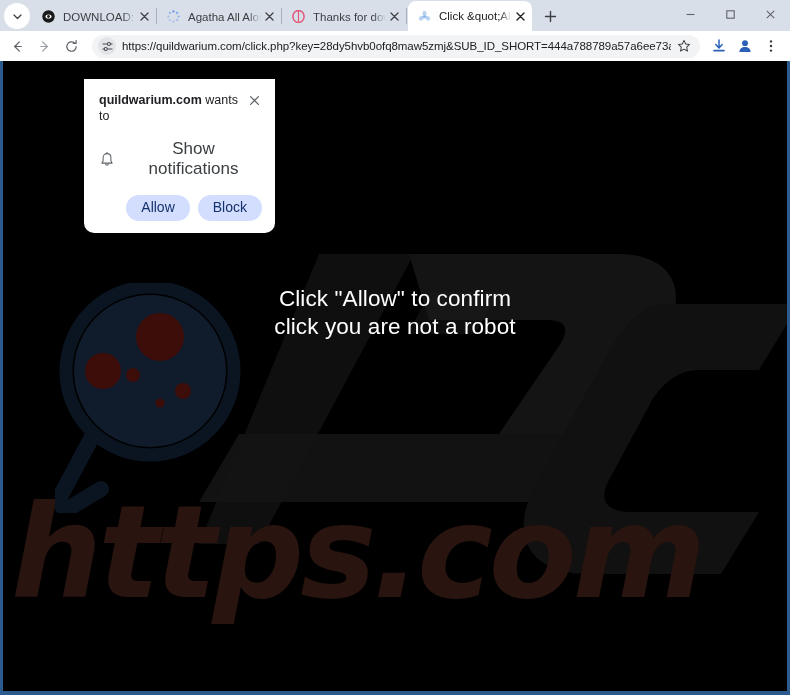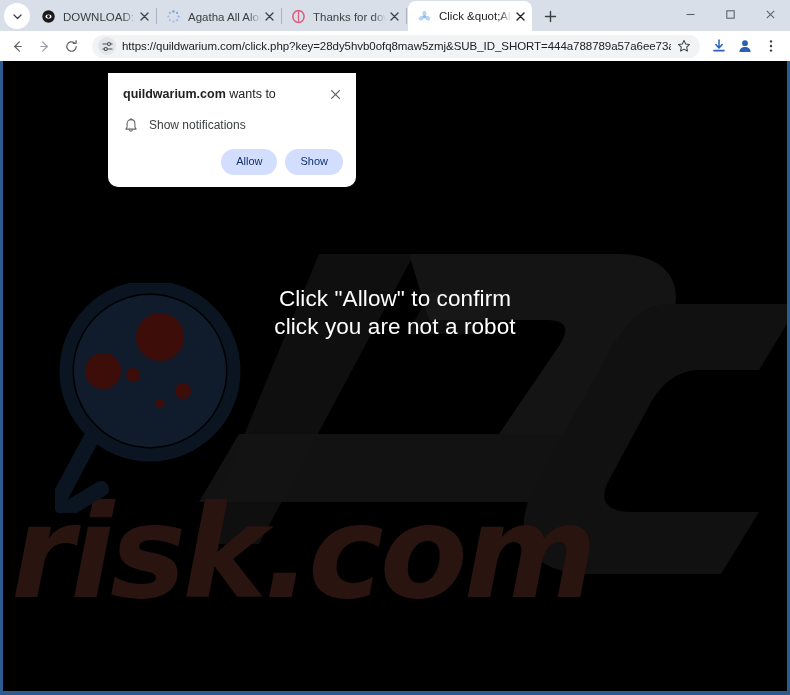--- a/index.html
+++ b/index.html
@@ -276,27 +276,26 @@
     line-height: 28px;
     font-weight: 400;
     letter-spacing: 0.1px;
     user-select: none;
   }
 
   
   .perm-bubble {
     position: absolute;
     left: 81px;
-    top: 12px;
-    width: 248px;
+    top: 18px;
+    width: 191px;
     background: #ffffff;
     border-radius: 0 0 10px 10px;
     box-shadow: 0 2px 9px rgba(0,0,0,0.35), 0 0 1px rgba(0,0,0,0.25);
     padding: 13px 13px 12px 15px;
-    margin-left: 24px;
   }
   .perm-head {
     display: flex;
     align-items: flex-start;
     justify-content: space-between;
   }
   .perm-title {
     font-size: 12.5px;
     color: #202124;
     line-height: 16px;
@@ -322,37 +321,37 @@
   .perm-bell {
     width: 16px;
     height: 16px;
     margin-right: 10px;
     flex: 0 0 auto;
     display: flex;
     align-items: center;
     justify-content: center;
   }
   .perm-row-label {
-    font-size: 12px;
+    font-size: 17px;
     color: #3c4043;
     text-align: center;
   }
   .perm-actions {
     display: flex;
     justify-content: flex-end;
     gap: 8px;
     margin-top: 16px;
   }
   .perm-btn {
     border: none;
     border-radius: 14px;
     background: #d3deff;
     color: #14316d;
     font-family: "Liberation Sans", sans-serif;
-    font-size: 11px;
+    font-size: 14px;
     font-weight: 500;
     padding: 6px 15px 7px 15px;
     cursor: pointer;
     line-height: 13px;
   }
 </style>
 </head>
 <body>
 
 <div class="browser-window">
@@ -547,21 +546,21 @@
           </g>
           <g fill="#111111">
             <path d="M470 60 L600 60 L560 126 L500 126 C478 126 460 142 450 162 L410 236 C398 258 410 268 432 268 L560 268 L522 330 L390 330 C330 330 308 292 338 238 L400 126 C420 88 438 60 470 60 Z"></path>
           </g>
           <g fill="#1a1a1a" opacity="0.55">
             <path d="M232 48 L300 48 L276 90 L208 90 Z"></path>
           </g>
         </svg>
       </div>
 
-      <div class="wm-risk">risk.com</div>
+      <div class="wm-risk">https.com</div>
 
       <div class="magnifier">
         <svg width="200" height="230" viewBox="0 0 200 230" aria-hidden="true">
           <g>
             <circle cx="95" cy="88" r="84" fill="none" stroke="#0b1522" stroke-width="13"></circle>
             <circle cx="95" cy="88" r="76" fill="#101b2b"></circle>
             <path d="M38 152 L6 212 C2 220 8 228 16 224 L46 206" fill="none" stroke="#0b1522" stroke-width="16" stroke-linecap="round"></path>
             <circle cx="105" cy="54" r="24" fill="#3d0d0a"></circle>
             <circle cx="48" cy="88" r="18" fill="#3d0d0a"></circle>
             <circle cx="78" cy="92" r="7" fill="#3d0d0a"></circle>
@@ -594,19 +593,19 @@
               <path d="M7 1.6 C4.6 1.6 3.1 3.3 3.1 5.6 V9 L1.9 11.1 H12.1 L10.9 9 V5.6 C10.9 3.3 9.4 1.6 7 1.6 Z" fill="none" stroke="#5f6368" stroke-width="1.05" stroke-linejoin="round"></path>
               <path d="M7 0.6 V1.6" stroke="#5f6368" stroke-width="1.05" stroke-linecap="round"></path>
               <path d="M5.6 11.8 C5.6 12.7 6.2 13.3 7 13.3 C7.8 13.3 8.4 12.7 8.4 11.8" fill="none" stroke="#5f6368" stroke-width="1.05" stroke-linecap="round"></path>
             </svg>
           </span>
           <span class="perm-row-label">Show notifications</span>
         </div>
 
         <div class="perm-actions">
           <button class="perm-btn">Allow</button>
-          <button class="perm-btn">Show</button>
+          <button class="perm-btn">Block</button>
         </div>
       </div>
 
     </div>
   </div>
 </div>
 
 </body></html>

